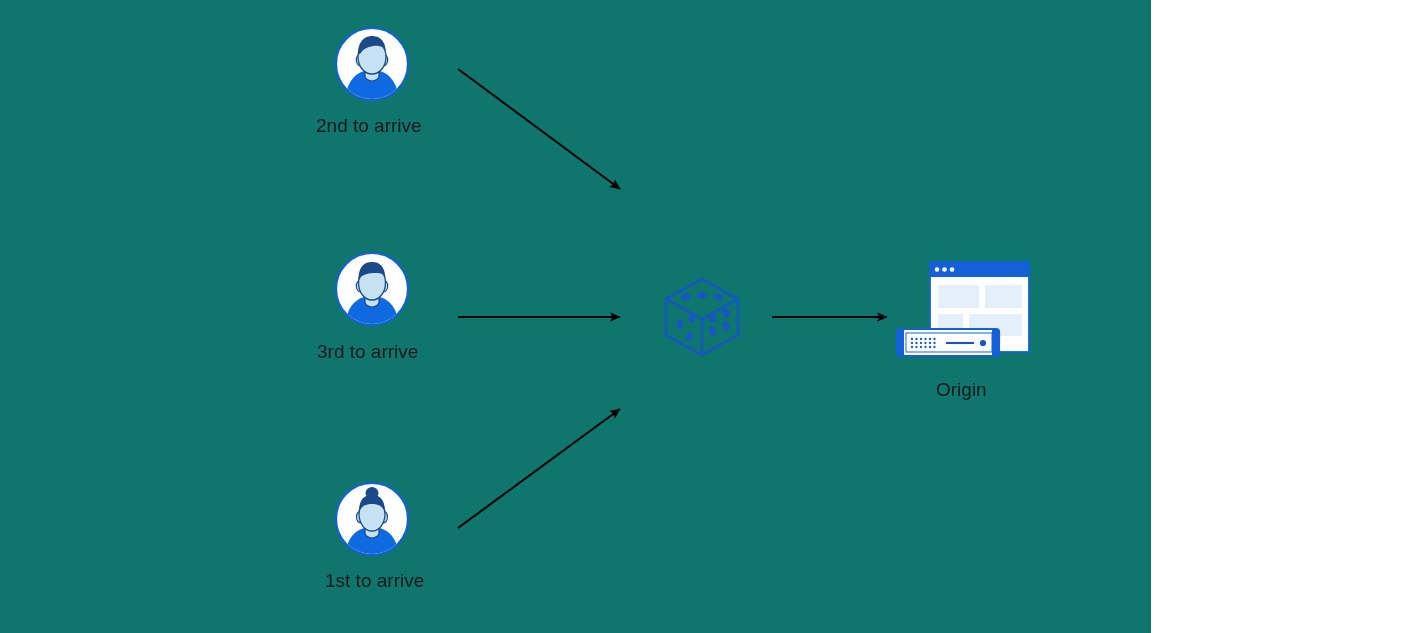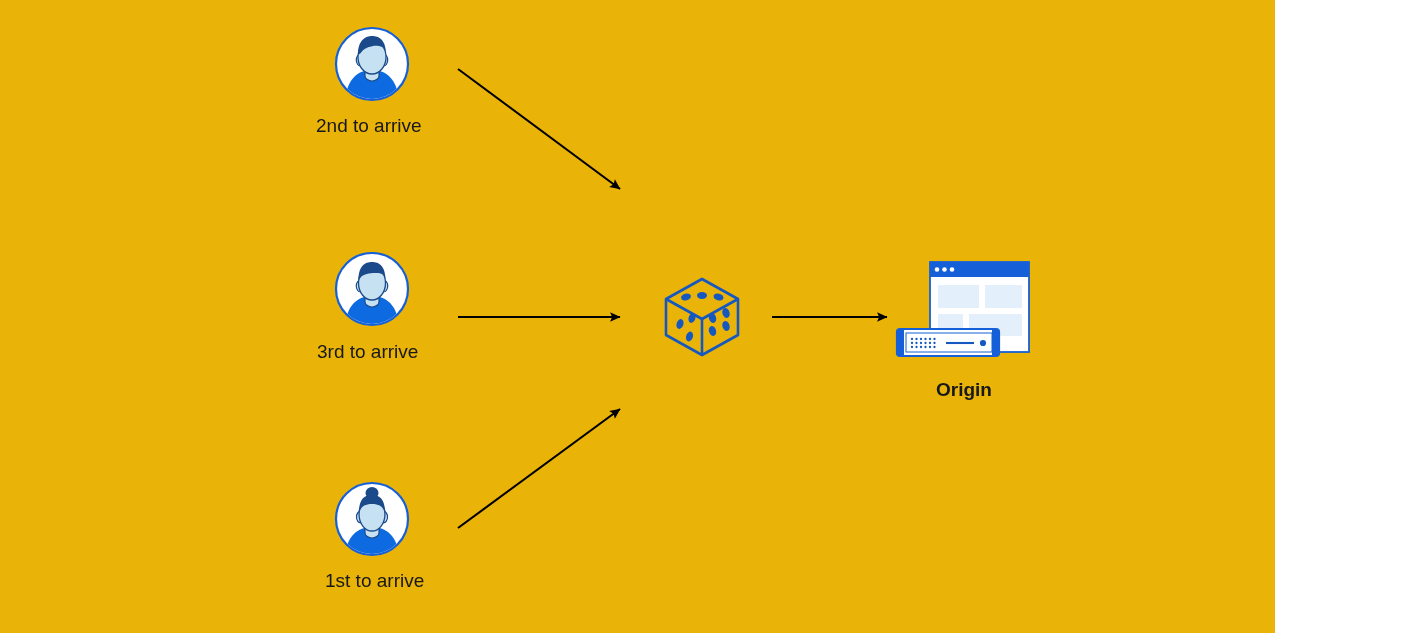--- a/index.html
+++ b/index.html
@@ -6,23 +6,23 @@
     margin: 0;
     padding: 0;
     background: #ffffff;
   }
   body {
     font-family: "Liberation Sans", sans-serif;
     color: #1d1d1d;
   }
   #canvas {
     position: relative;
-    width: 1275px;
+    width: 1151px;
     height: 633px;
-    background: #eab308;
+    background: #0f766e;
     overflow: hidden;
   }
   .avatar-wrap {
     position: absolute;
     width: 76px;
     height: 76px;
   }
   .node-label {
     position: absolute;
     font-size: 19px;
@@ -186,15 +186,15 @@
           <circle cx="31" cy="92" r="1.15"></circle>
             <circle cx="35.5" cy="92" r="1.15"></circle>
           <circle cx="40" cy="92" r="1.15"></circle>
             <circle cx="44.5" cy="92" r="1.15"></circle>
         </g>
         <line x1="56" y1="88" x2="84" y2="88" stroke="#1558c0" stroke-width="2.1"></line>
         <circle cx="93" cy="88" r="3.1" fill="#1558c0"></circle>
       </g>
     </svg>
   </div>
-  <div class="node-label" style="left:936px; top:378px;font-weight:bold;">Origin</div>
+  <div class="node-label" style="left:936px; top:378px;">Origin</div>
 
 </div>
 
 </body></html>

